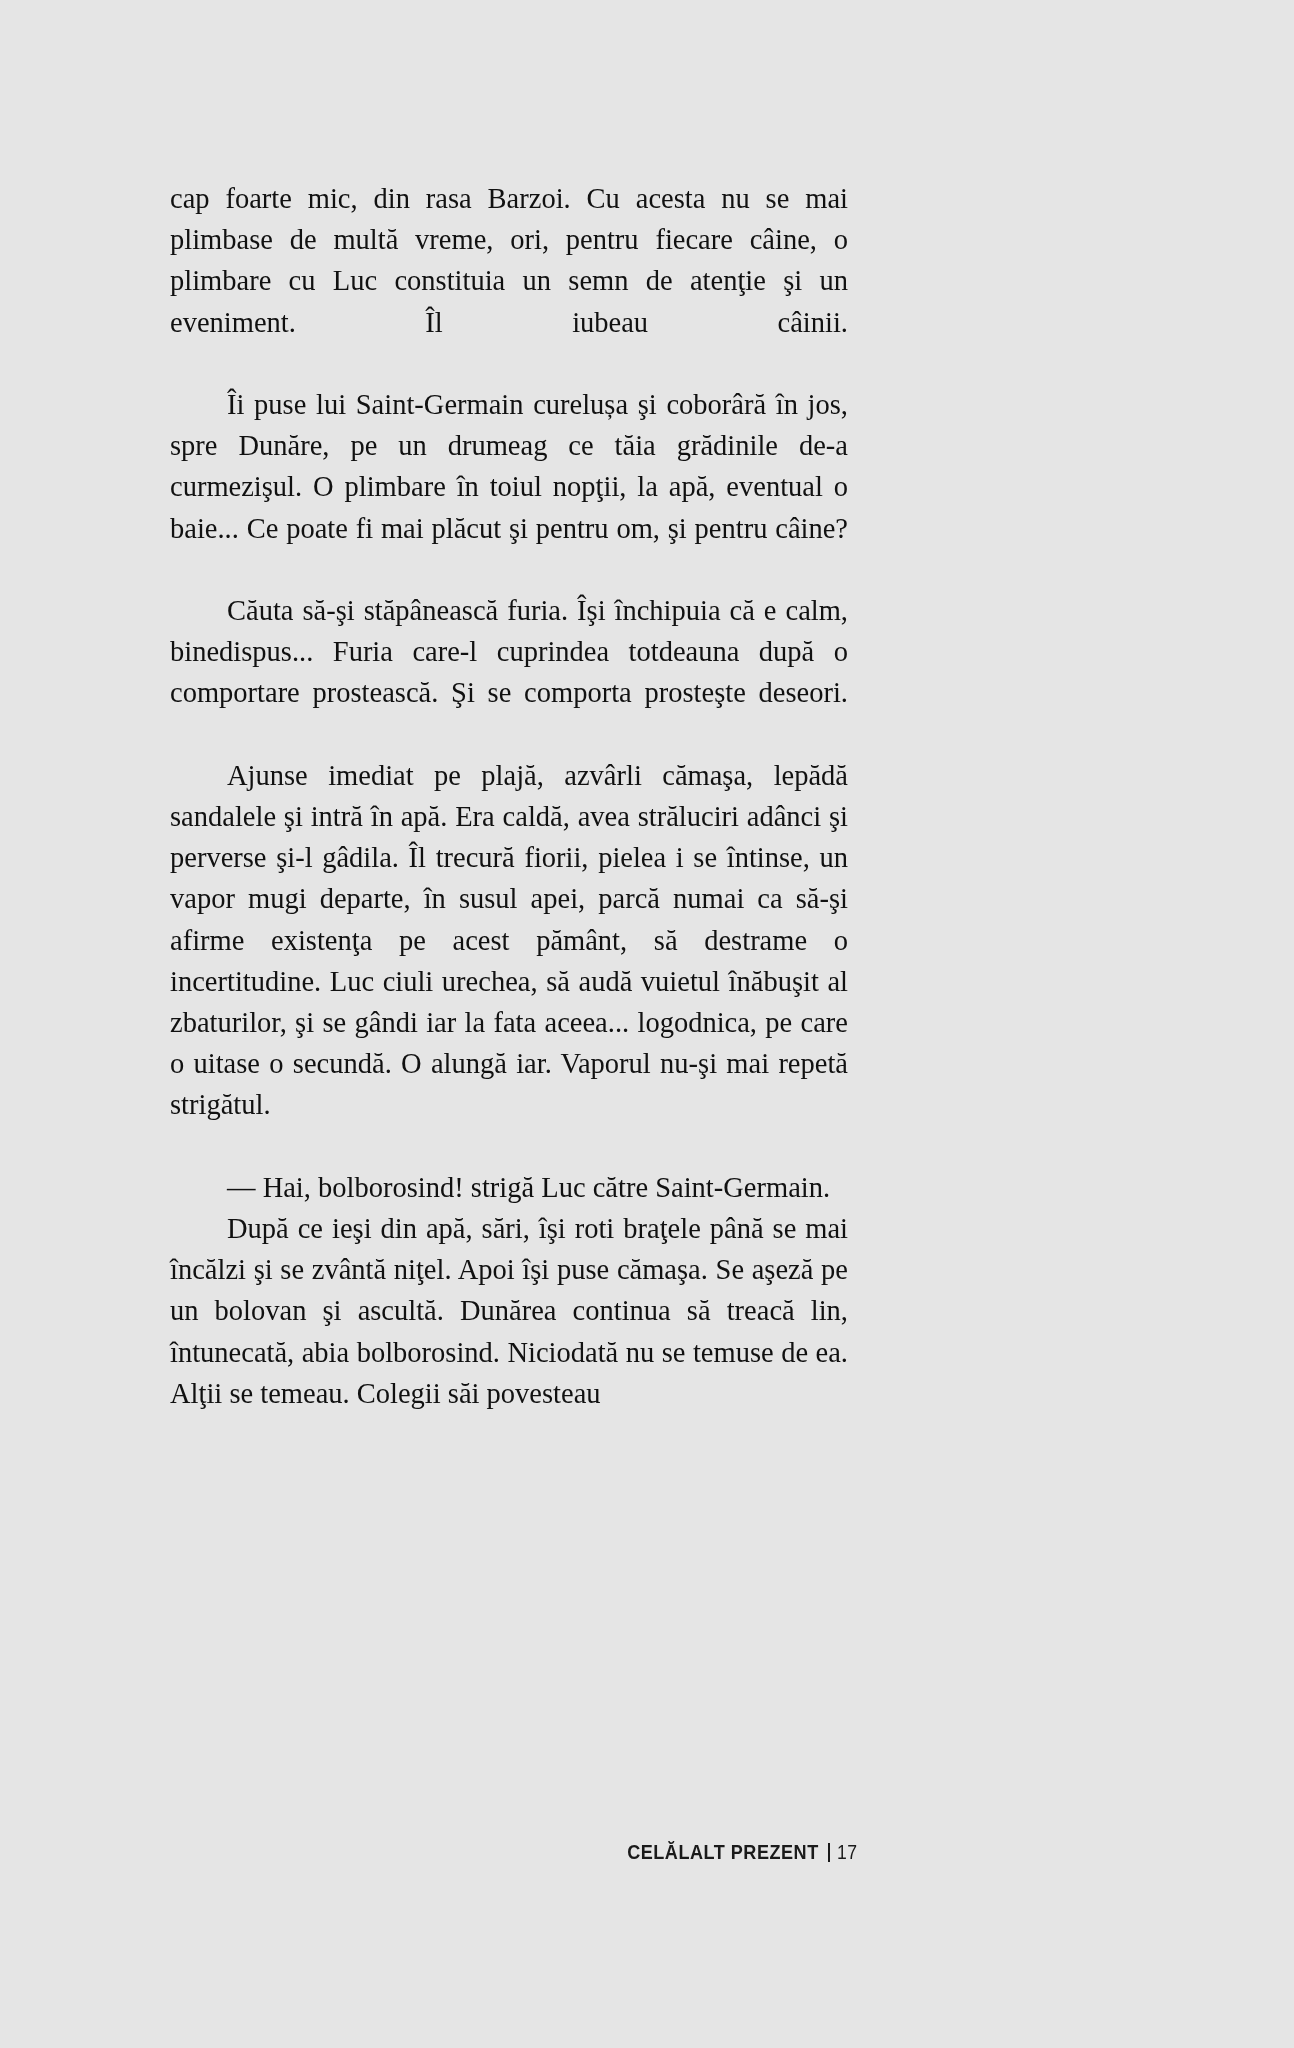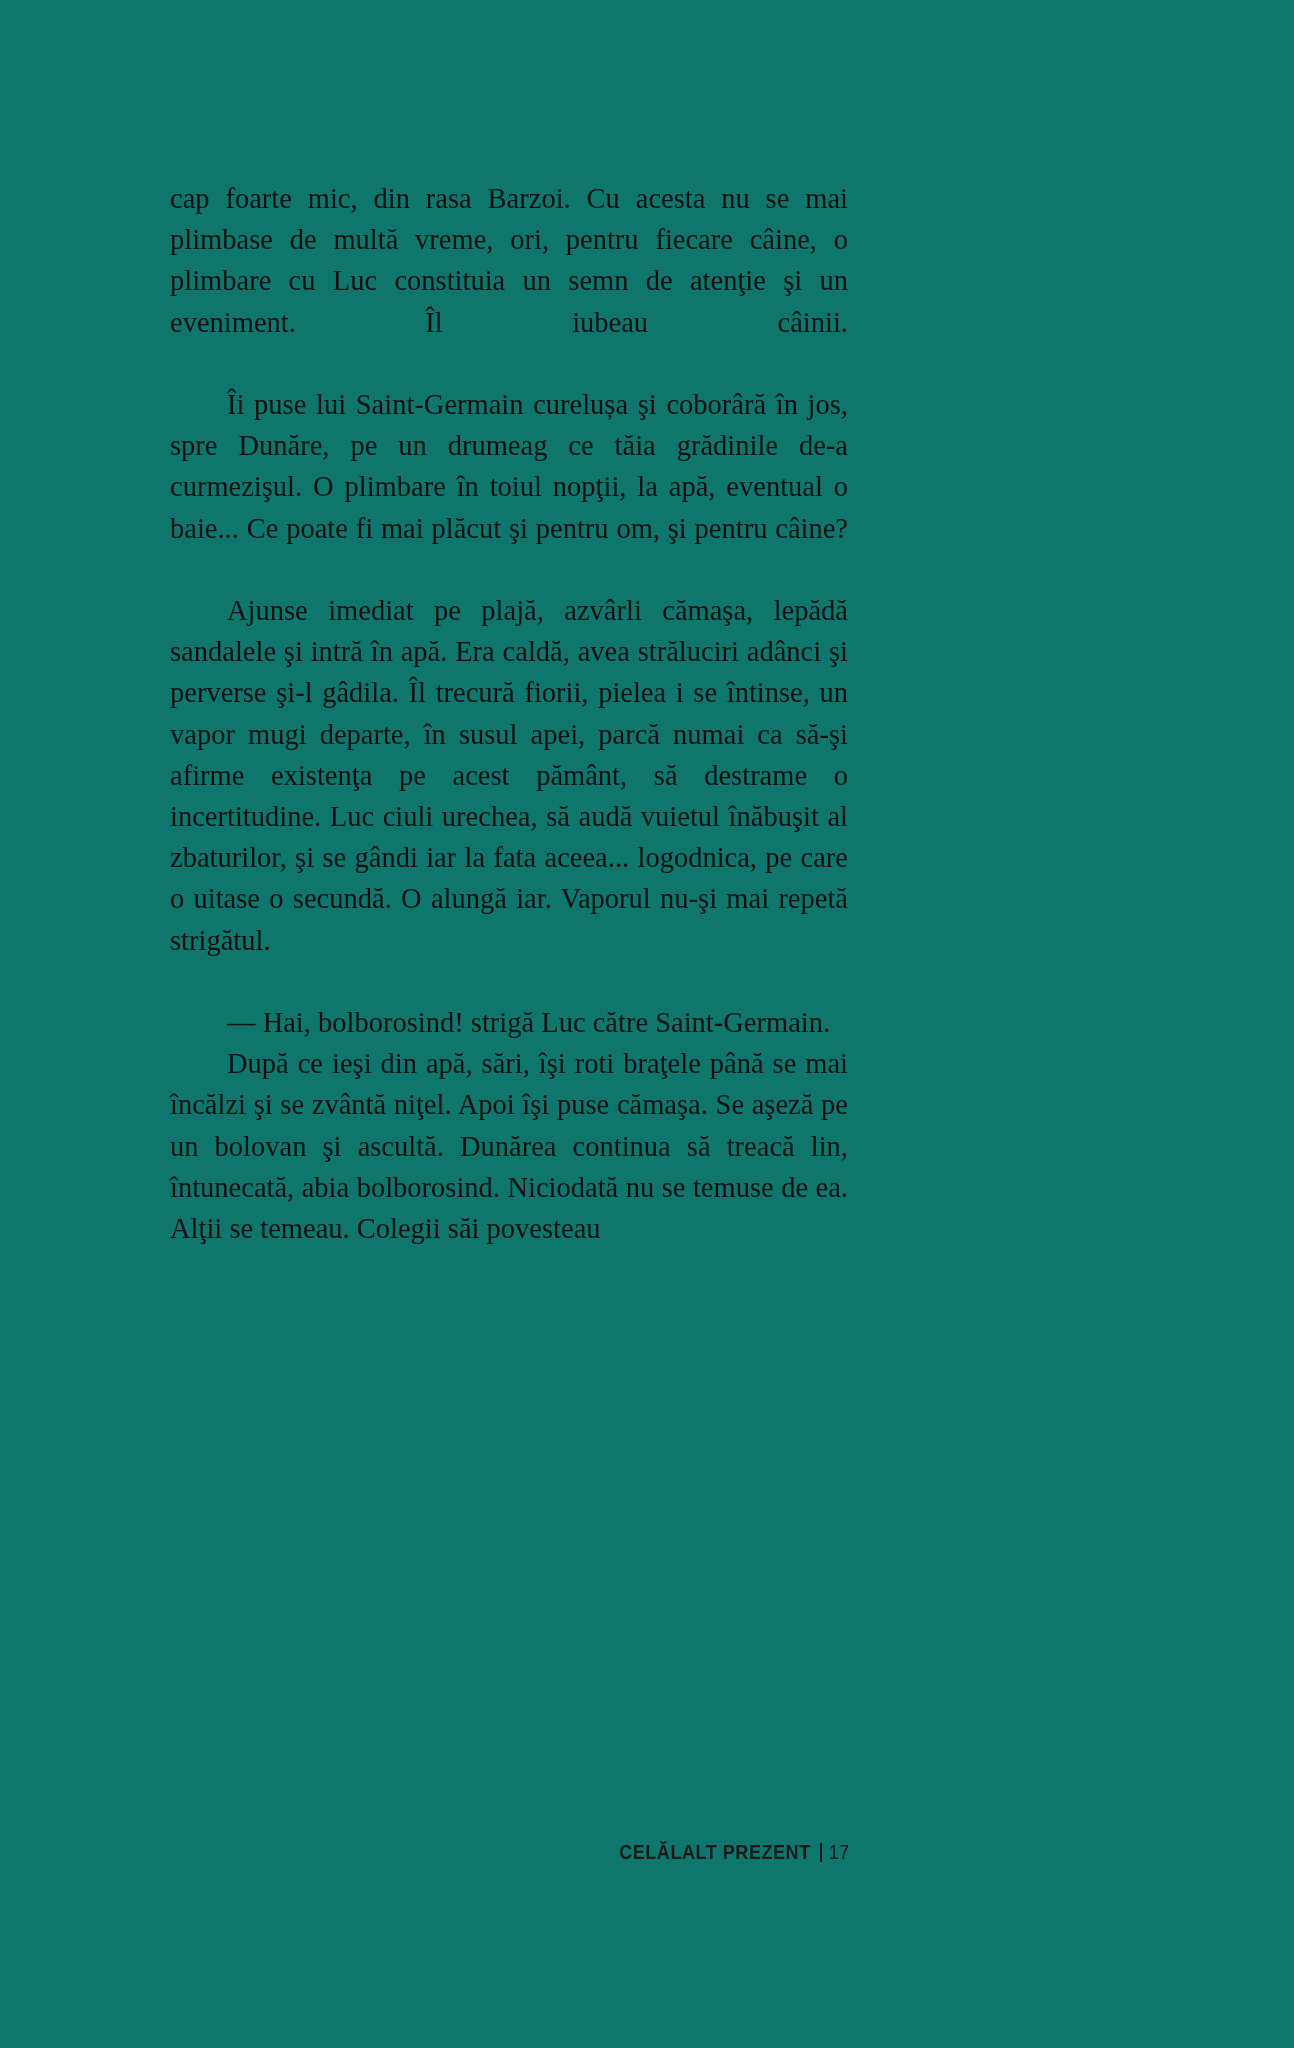--- a/index.html
+++ b/index.html
@@ -5,21 +5,21 @@
 <style>
   html, body {
     margin: 0;
     padding: 0;
     background: #ffffff;
   }
   .page {
     position: relative;
     width: 1294px;
     height: 2048px;
-    background: #0f766e;
+    background: #e5e5e5;
     overflow: hidden;
     box-sizing: border-box;
   }
 
   
   .textblock {
     position: absolute;
     left: 170px;
     top: 178px;
     width: 678px;
@@ -44,21 +44,21 @@
   .textblock p::after {
     content: "";
     display: inline-block;
     width: 100%;
   }
   .textblock p.noafter::after { content: none; }
 
   
   .footer {
     position: absolute;
-    left: 4px;
+    left: 12px;
     top: 1840px;
     width: 848px;            
     text-align: right;
     font-family: "Liberation Sans Narrow", "Liberation Sans", "DejaVu Sans", sans-serif;
     font-size: 21px;
     letter-spacing: 0.6px;
     color: #1a1a1a;
     white-space: nowrap;
   }
   .footer .chaptitle {
@@ -85,20 +85,21 @@
   }
 </style>
 </head>
 <body>
 
 <div class="page">
 
   <div class="textblock">
     <p class="para">cap foarte mic, din rasa Barzoi. Cu acesta nu se mai plimbase de multă vreme, ori, pentru fiecare câine, o plimbare cu Luc constituia un semn de atenţie şi un eveniment. Îl iubeau câinii.</p>
     <p class="para indent">Îi puse lui Saint-Germain curelușa şi coborâră în jos, spre Dunăre, pe un drumeag ce tăia grădinile de-a curmezişul. O plimbare în toiul nopţii, la apă, eventual o baie... Ce poate fi mai plăcut şi pentru om, şi pentru câine?</p>
+    <p class="para indent">Căuta să-şi stăpânească furia. Îşi închipuia că e calm, binedispus... Furia care-l cuprindea totdeauna după o comportare prostească. Şi se comporta prosteşte deseori.</p>
     <p class="para indent">Ajunse imediat pe plajă, azvârli cămaşa, lepădă sandalele şi intră în apă. Era caldă, avea străluciri adânci şi perverse şi-l gâdila. Îl trecură fiorii, pielea i se întinse, un vapor mugi departe, în susul apei, parcă numai ca să-şi afirme existenţa pe acest pământ, să destrame o incertitudine. Luc ciuli urechea, să audă vuietul înăbuşit al zbaturilor, şi se gândi iar la fata aceea... logodnica, pe care o uitase o secundă. O alungă iar. Vaporul nu-şi mai repetă strigătul.</p>
     <p class="para indent noafter">— Hai, bolborosind! strigă Luc către Saint-Germain.</p>
     <p class="para indent noafter">După ce ieşi din apă, sări, îşi roti braţele până se mai încălzi şi se zvântă niţel. Apoi îşi puse cămaşa. Se aşeză pe un bolovan şi ascultă. Dunărea continua să treacă lin, întunecată, abia bolborosind. Niciodată nu se temuse de ea. Alţii se temeau. Colegii săi povesteau</p>
   </div>
 
   <div class="footer">
     <span class="chaptitle">CELĂLALT PREZENT</span><span class="rule"></span><span class="pagenum">17</span>
   </div>
 
 </div>

